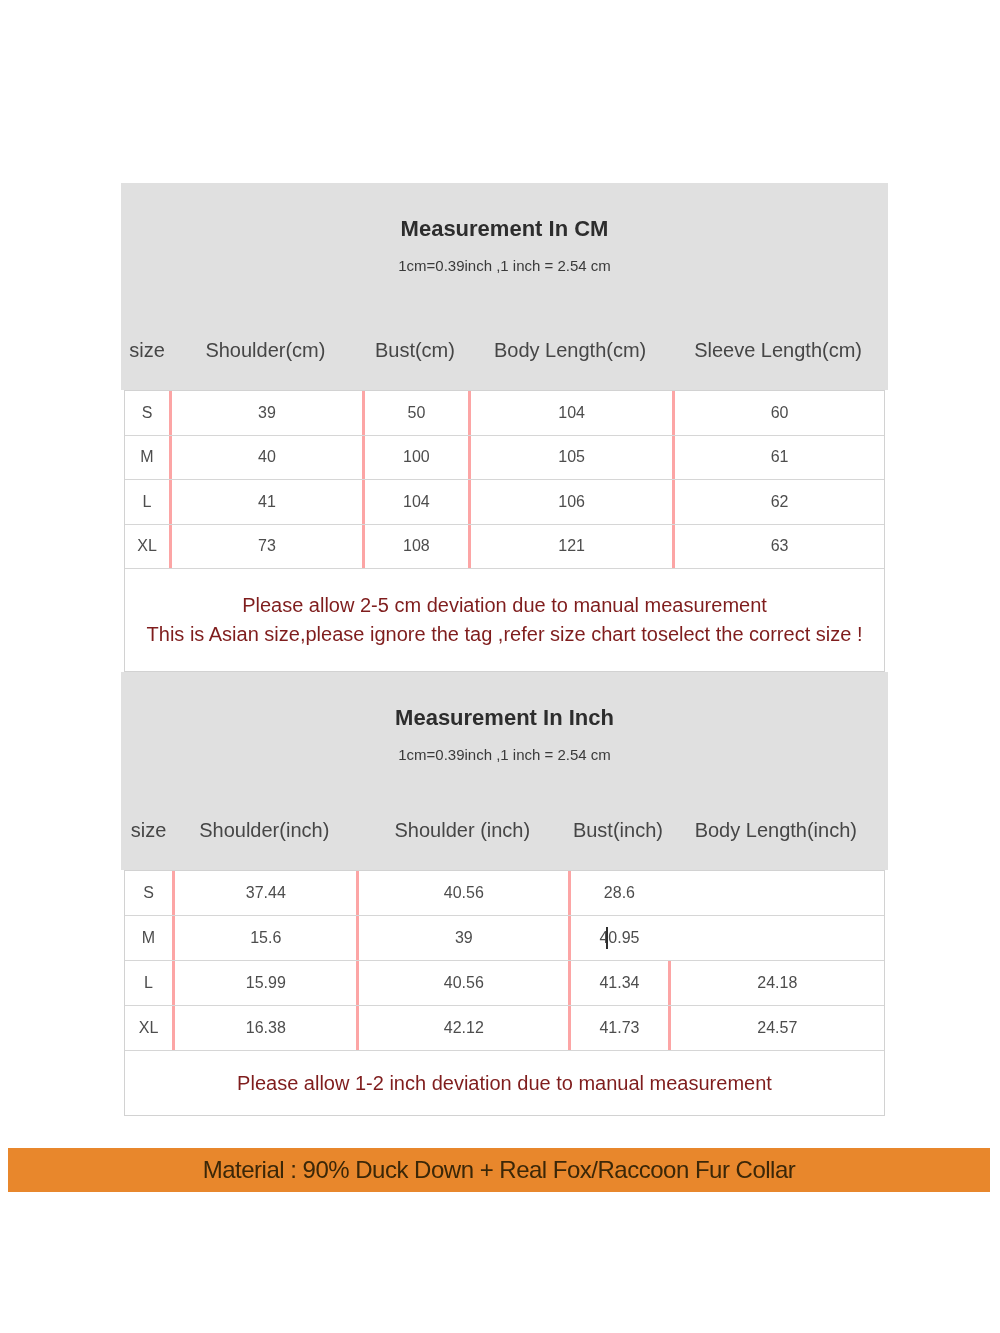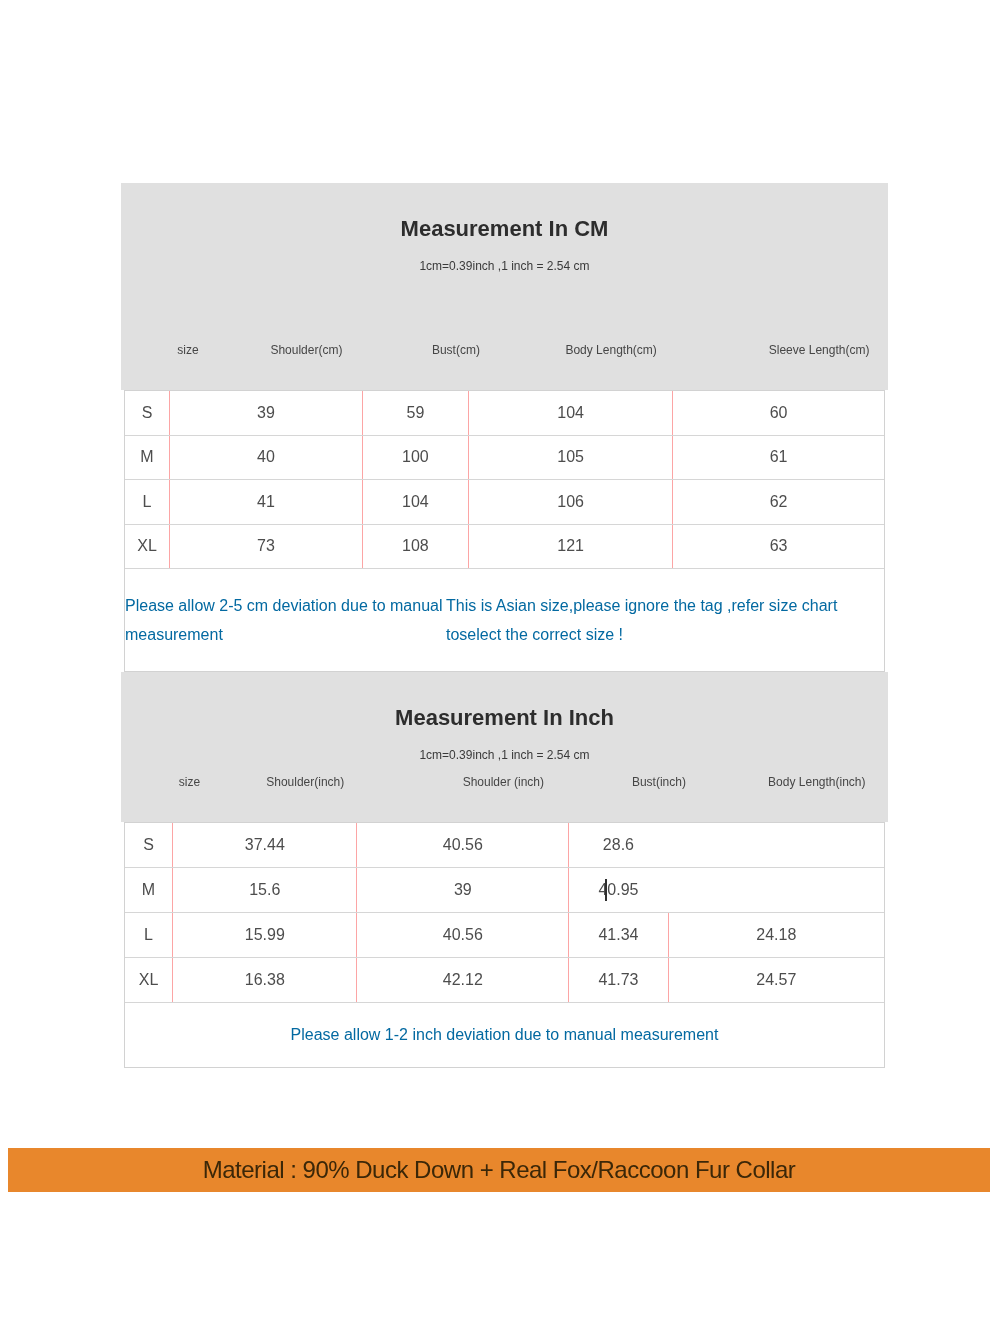--- a/index.html
+++ b/index.html
@@ -4,52 +4,52 @@
 <style>
   * { margin:0; padding:0; box-sizing:border-box; }
   html,body { width:1000px; height:1333px; background:#ffffff;
               font-family:"Liberation Sans", sans-serif; position:relative; overflow:hidden; }
 
   .panel { position:absolute; left:121px; top:183px; width:767px; }
 
   
   .gray-head { background:#e0e0e0; display:flex; flex-direction:column; align-items:stretch; }
   .gray-head.cm { height:207px; }
-  .gray-head.inch { height:150px; }
+  .gray-head.inch { height:198px; }
   .sec-title { margin-top:27px; text-align:center; font-size:22px; font-weight:700;
                color:#2d2d2d; line-height:38px; letter-spacing:0px; }
-  .sec-subtitle { margin-top:8px; text-align:center; font-size:12px; color:#3a3a3a; line-height:20px; }
+  .sec-subtitle { margin-top:8px; text-align:center; font-size:15px; color:#3a3a3a; line-height:20px; }
 
   
   .cols { display:flex; width:100%; }
   .cols > div { text-align:center; }
   .cm-cols > :nth-child(1){ width:5.8%; }
   .cm-cols > :nth-child(2){ width:25.4%; }
   .cm-cols > :nth-child(3){ width:14.0%; }
   .cm-cols > :nth-child(4){ width:26.9%; }
   .cm-cols > :nth-child(5){ width:27.9%; }
   .in-cols > :nth-child(1){ width:6.2%; }
   .in-cols > :nth-child(2){ width:24.3%; }
   .in-cols > :nth-child(3){ width:27.9%; }
   .in-cols > :nth-child(4){ width:13.1%; }
   .in-cols > :nth-child(5){ width:28.5%; }
 
-  .head-row { margin-top:auto; padding:0 4px 30px 4px; font-size:12px; color:#464646;margin-left:41px; }
+  .head-row { margin-top:auto; padding:0 4px 30px 4px; font-size:20px; color:#464646; }
   .head-row > div { line-height:20px; }
 
   
   .mtable { margin:0 3px; border:1px solid #d2d2d2; background:#ffffff; }
   .trow { border-bottom:1px solid #d6d6d6; font-size:16px; color:#4d4d4d; }
   .trow > div { display:flex; align-items:center; justify-content:center; position:relative; }
-  .trow > div + div { border-left:1px solid #fca5a5; }
+  .trow > div + div { border-left:3px solid #fca5a5; }
   .cm-table .trow { height:44.5px; }
   .in-table .trow { height:45px; }
 
-  .notes-row { display:flex; flex-direction:row; align-items:center; justify-content:center;
-               font-size:16px; color:#0369a1; }
+  .notes-row { display:flex; flex-direction:column; align-items:center; justify-content:center;
+               font-size:20px; color:#7f1d1d; }
   .cm-notes { height:102px; }
   .cm-notes div { line-height:29px; }
   .in-notes { height:64px; }
   .in-notes div { line-height:24px; }
 
   
   .caret { position:absolute; left:calc(50% - 13px); top:50%; margin-top:-11px;
            width:2px; height:22px; background:#2f2f2f; }
 
   
@@ -72,21 +72,21 @@
         <div>Bust(cm)</div>
         <div>Body Length(cm)</div>
         <div>Sleeve Length(cm)</div>
       </div>
     </div>
 
     <div class="mtable cm-table">
       <div class="trow cols cm-cols">
         <div>S</div>
         <div>39</div>
-        <div>59</div>
+        <div>50</div>
         <div>104</div>
         <div>60</div>
       </div>
       <div class="trow cols cm-cols">
         <div>M</div>
         <div>40</div>
         <div>100</div>
         <div>105</div>
         <div>61</div>
       </div>

